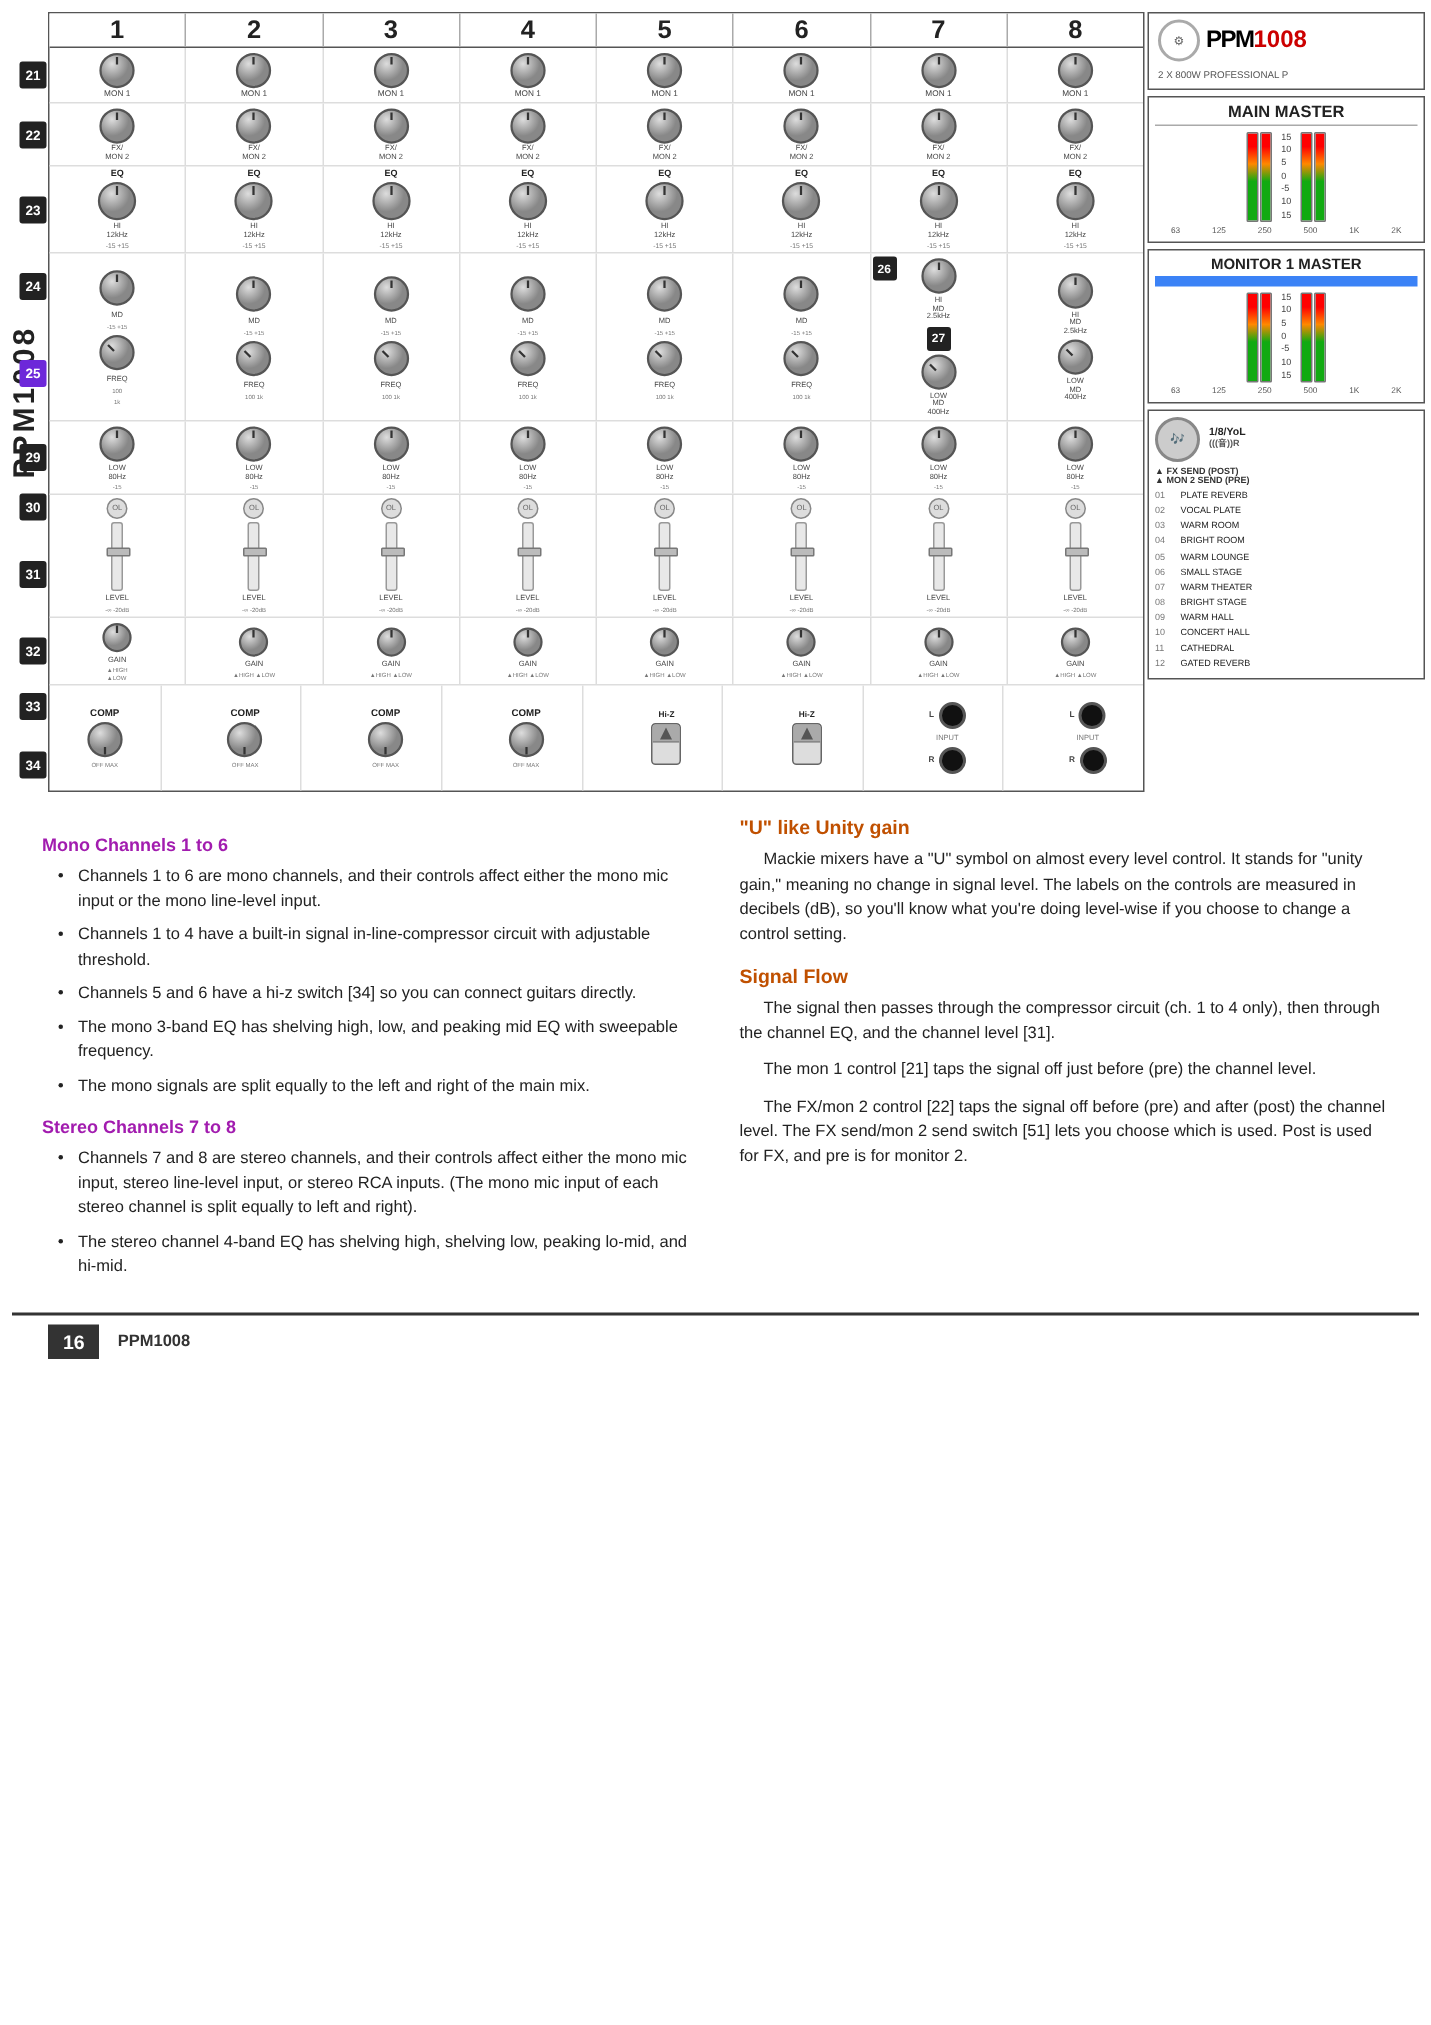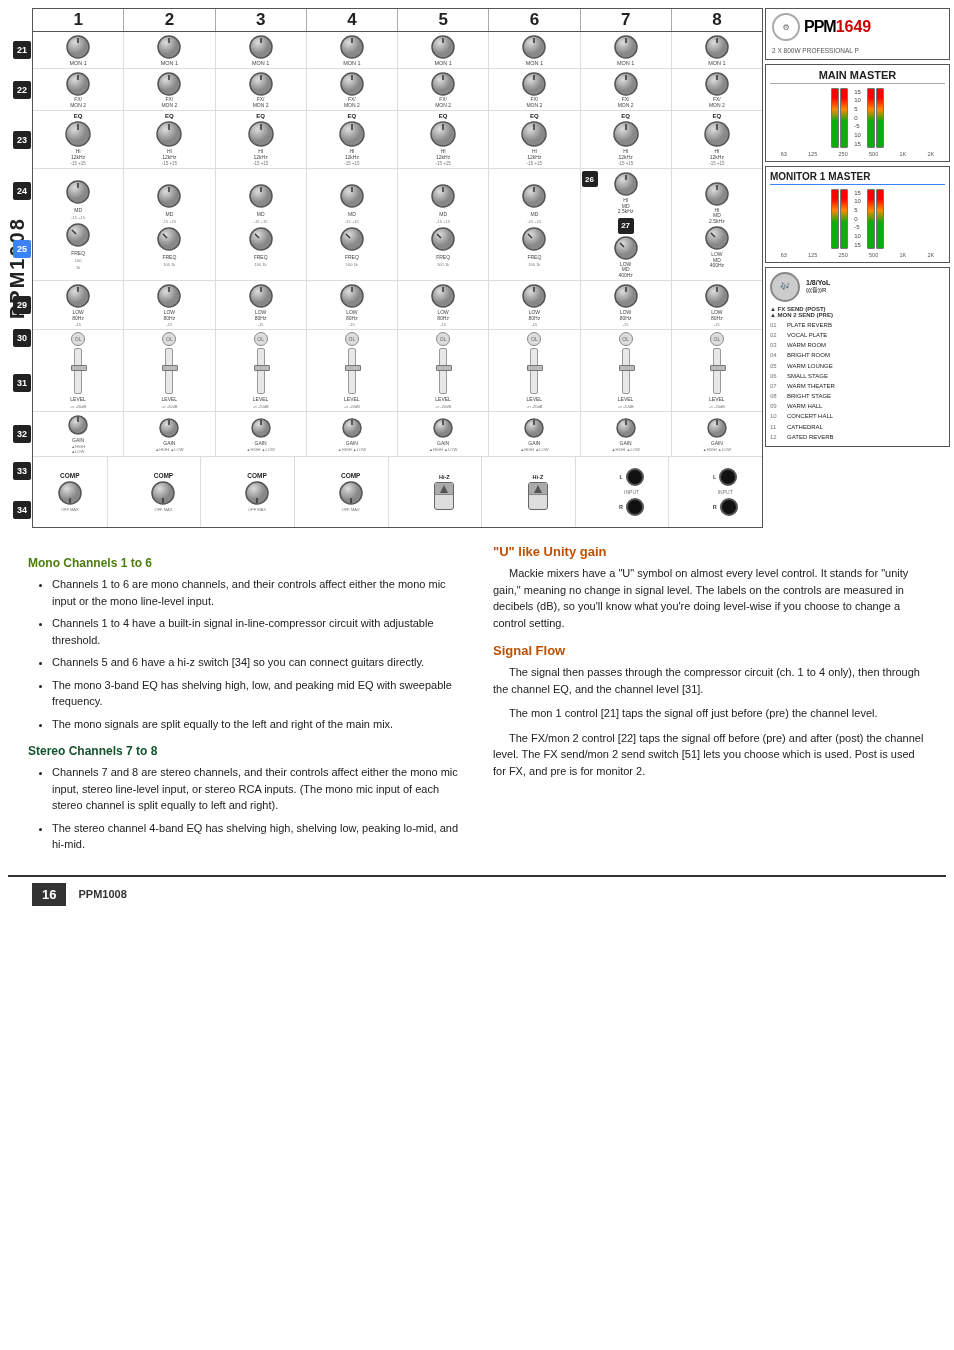--- a/index.html
+++ b/index.html
@@ -377,21 +377,21 @@
               </radialGradient>
             </defs>
           </svg>
         <span style="font-size:5px; color:#444; text-align:center; line-height:1.1;">HI<br>12kHz</span>
         <span style="font-size:4.5px; color:#777;">-15 +15</span>
       </div>
     </div>
 
     <div style="display:flex; border-bottom:1px solid #ddd; min-height:80px; position:relative;">
       <div style="position:absolute; left:-20px; top:20%; transform:translateY(-50%); width:18px; height:18px; background:#222; color:#fff; border-radius:2px; font-size:9px; font-weight:bold; display:flex; align-items:center; justify-content:center;">24</div>
-      <div style="position:absolute; left:-20px; top:72%; transform:translateY(-50%); width:18px; height:18px; background:#3b82f6; color:#fff; border-radius:2px; font-size:9px; font-weight:bold; display:flex; align-items:center; justify-content:center;">25</div>
+      <div style="position:absolute; left:-20px; top:72%; transform:translateY(-50%); width:18px; height:18px; background:#6d28d9; color:#fff; border-radius:2px; font-size:9px; font-weight:bold; display:flex; align-items:center; justify-content:center;">25</div>
 
       <div style="flex:1; display:flex; align-items:center; justify-content:center; border-right:1px solid #ddd; flex-direction:column; padding:2px; gap:2px;">
         <svg width="26" height="26" viewBox="0 0 26 26">
             <circle cx="13" cy="13" r="11" fill="url(#kq1)" stroke="#555" stroke-width="1.5"></circle>
             <line x1="13" y1="4" x2="13" y2="9" stroke="#333" stroke-width="1.5"></line>
             <defs>
               <radialGradient id="kq1" cx="35%" cy="30%">
                 <stop offset="0%" stop-color="#ddd"></stop>
                 <stop offset="100%" stop-color="#888"></stop>
               </radialGradient>
@@ -1019,21 +1019,21 @@
       </div>
     </div>
 
   </div>
 
   <div style="width:185px; display:flex; flex-direction:column; gap:4px;">
 
     <div style="border:1.5px solid #555; padding:4px 6px; display:flex; align-items:center; gap:4px; flex-wrap:wrap;">
       <div style="width:28px; height:28px; border:2px solid #aaa; border-radius:50%; display:flex; align-items:center; justify-content:center; font-size:8px; color:#666;">⚙</div>
       <div>
-        <span style="font-size:16px; font-weight:900; color:#000; letter-spacing:-1px;">PPM</span><span style="font-size:16px; font-weight:900; color:#c00;">1649</span>
+        <span style="font-size:16px; font-weight:900; color:#000; letter-spacing:-1px;">PPM</span><span style="font-size:16px; font-weight:900; color:#c00;">1008</span>
       </div>
       <div style="font-size:6.5px; color:#555; margin-top:2px; line-height:1.2;">2 X 800W PROFESSIONAL P</div>
     </div>
 
     <div style="border:1.5px solid #555; padding:4px;">
       <div style="font-size:11px; font-weight:bold; text-align:center; border-bottom:1px solid #aaa; margin-bottom:4px; padding-bottom:2px;">MAIN MASTER</div>
       <div style="display:flex; justify-content:center; gap:4px;">
         <div style="display:flex; flex-direction:row; gap:1px;">
           <div style="position:relative; width:8px; height:60px; background:linear-gradient(to top, #1a1, #1a1 45%, #f80 65%, #f00 85%); border:1px solid #777; border-radius:1px;"></div>
           <div style="position:relative; width:8px; height:60px; background:linear-gradient(to top, #1a1, #1a1 45%, #f80 65%, #f00 85%); border:1px solid #777; border-radius:1px;"></div>
@@ -1056,21 +1056,21 @@
         <span>63</span>
           <span>125</span>
           <span>250</span>
           <span>500</span>
           <span>1K</span>
           <span>2K</span>
       </div>
     </div>
 
     <div style="border:1.5px solid #555; padding:4px;">
-      <div style="font-size:10px; font-weight:bold; border-bottom:1px solid #3b82f6; margin-bottom:4px; padding-bottom:2px;">MONITOR 1 MASTER</div>
+      <div style="font-size:10px; font-weight:bold; text-align:center; border-bottom:7px solid #3b82f6; margin-bottom:4px; padding-bottom:2px;">MONITOR 1 MASTER</div>
       <div style="display:flex; justify-content:center; gap:4px;">
         <div style="display:flex; flex-direction:row; gap:1px;">
           <div style="position:relative; width:8px; height:60px; background:linear-gradient(to top, #1a1, #1a1 45%, #f80 65%, #f00 85%); border:1px solid #777; border-radius:1px;"></div>
           <div style="position:relative; width:8px; height:60px; background:linear-gradient(to top, #1a1, #1a1 45%, #f80 65%, #f00 85%); border:1px solid #777; border-radius:1px;"></div>
         </div>
         <div style="display:flex; flex-direction:column; justify-content:space-between; height:60px; font-size:6px; color:#444; padding:1px 2px;">
           <span>15</span>
             <span>10</span>
             <span>5</span>
             <span>0</span>
@@ -1158,31 +1158,31 @@
 
   </div>
 
 </div>
 
 <div style="display:flex; flex-direction:row; padding:12px 24px 16px 28px; gap:28px;">
 
   <div style="flex:1;">
 
 
-    <h2 style="font-size:12px; font-weight:bold; color:#4d7c0f; margin:12px 0 6px 0;">Mono Channels 1 to 6</h2>
+    <h2 style="font-size:12px; font-weight:bold; color:#a21caf; margin:12px 0 6px 0;">Mono Channels 1 to 6</h2>
 
     <ul style="list-style:disc; padding-left:24px; font-size:11px; line-height:1.5; color:#222;" id="mono-bullet-list">
         <li style="margin-bottom: 6px;">Channels 1 to 6 are mono channels, and their controls affect either the mono mic input or the mono line-level input.</li>
         <li style="margin-bottom: 6px;">Channels 1 to 4 have a built-in signal in-line-compressor circuit with adjustable threshold.</li>
         <li style="margin-bottom: 6px;">Channels 5 and 6 have a hi-z switch [34] so you can connect guitars directly.</li>
         <li style="margin-bottom: 6px;">The mono 3-band EQ has shelving high, low, and peaking mid EQ with sweepable frequency.</li>
         <li style="margin-bottom: 6px;">The mono signals are split equally to the left and right of the main mix.</li>
       </ul>
 
-    <h2 style="font-size:12px; font-weight:bold; color:#14532d; margin:12px 0 6px 0;">Stereo Channels 7 to 8</h2>
+    <h2 style="font-size:12px; font-weight:bold; color:#a21caf; margin:12px 0 6px 0;">Stereo Channels 7 to 8</h2>
 
     <ul style="list-style:disc; padding-left:24px; font-size:11px; line-height:1.5; color:#222;" id="stereo-bullet-list">
         <li style="margin-bottom: 6px;">Channels 7 and 8 are stereo channels, and their controls affect either the mono mic input, stereo line-level input, or stereo RCA inputs. (The mono mic input of each stereo channel is split equally to left and right).</li>
         <li style="margin-bottom: 6px;">The stereo channel 4-band EQ has shelving high, shelving low, peaking lo-mid, and hi-mid.</li>
       </ul>
   </div>
 
   <div style="flex:1;">
     <h2 style="font-size:13px; font-weight:bold; color:#c05000; margin-bottom:6px;">"U" like Unity gain</h2>
     <p style="font-size:11px; line-height:1.5; color:#222; margin-bottom:12px; text-indent:16px;">Mackie mixers have a "U" symbol on almost every level control. It stands for "unity gain," meaning no change in signal level. The labels on the controls are measured in decibels (dB), so you'll know what you're doing level-wise if you choose to change a control setting.</p>

